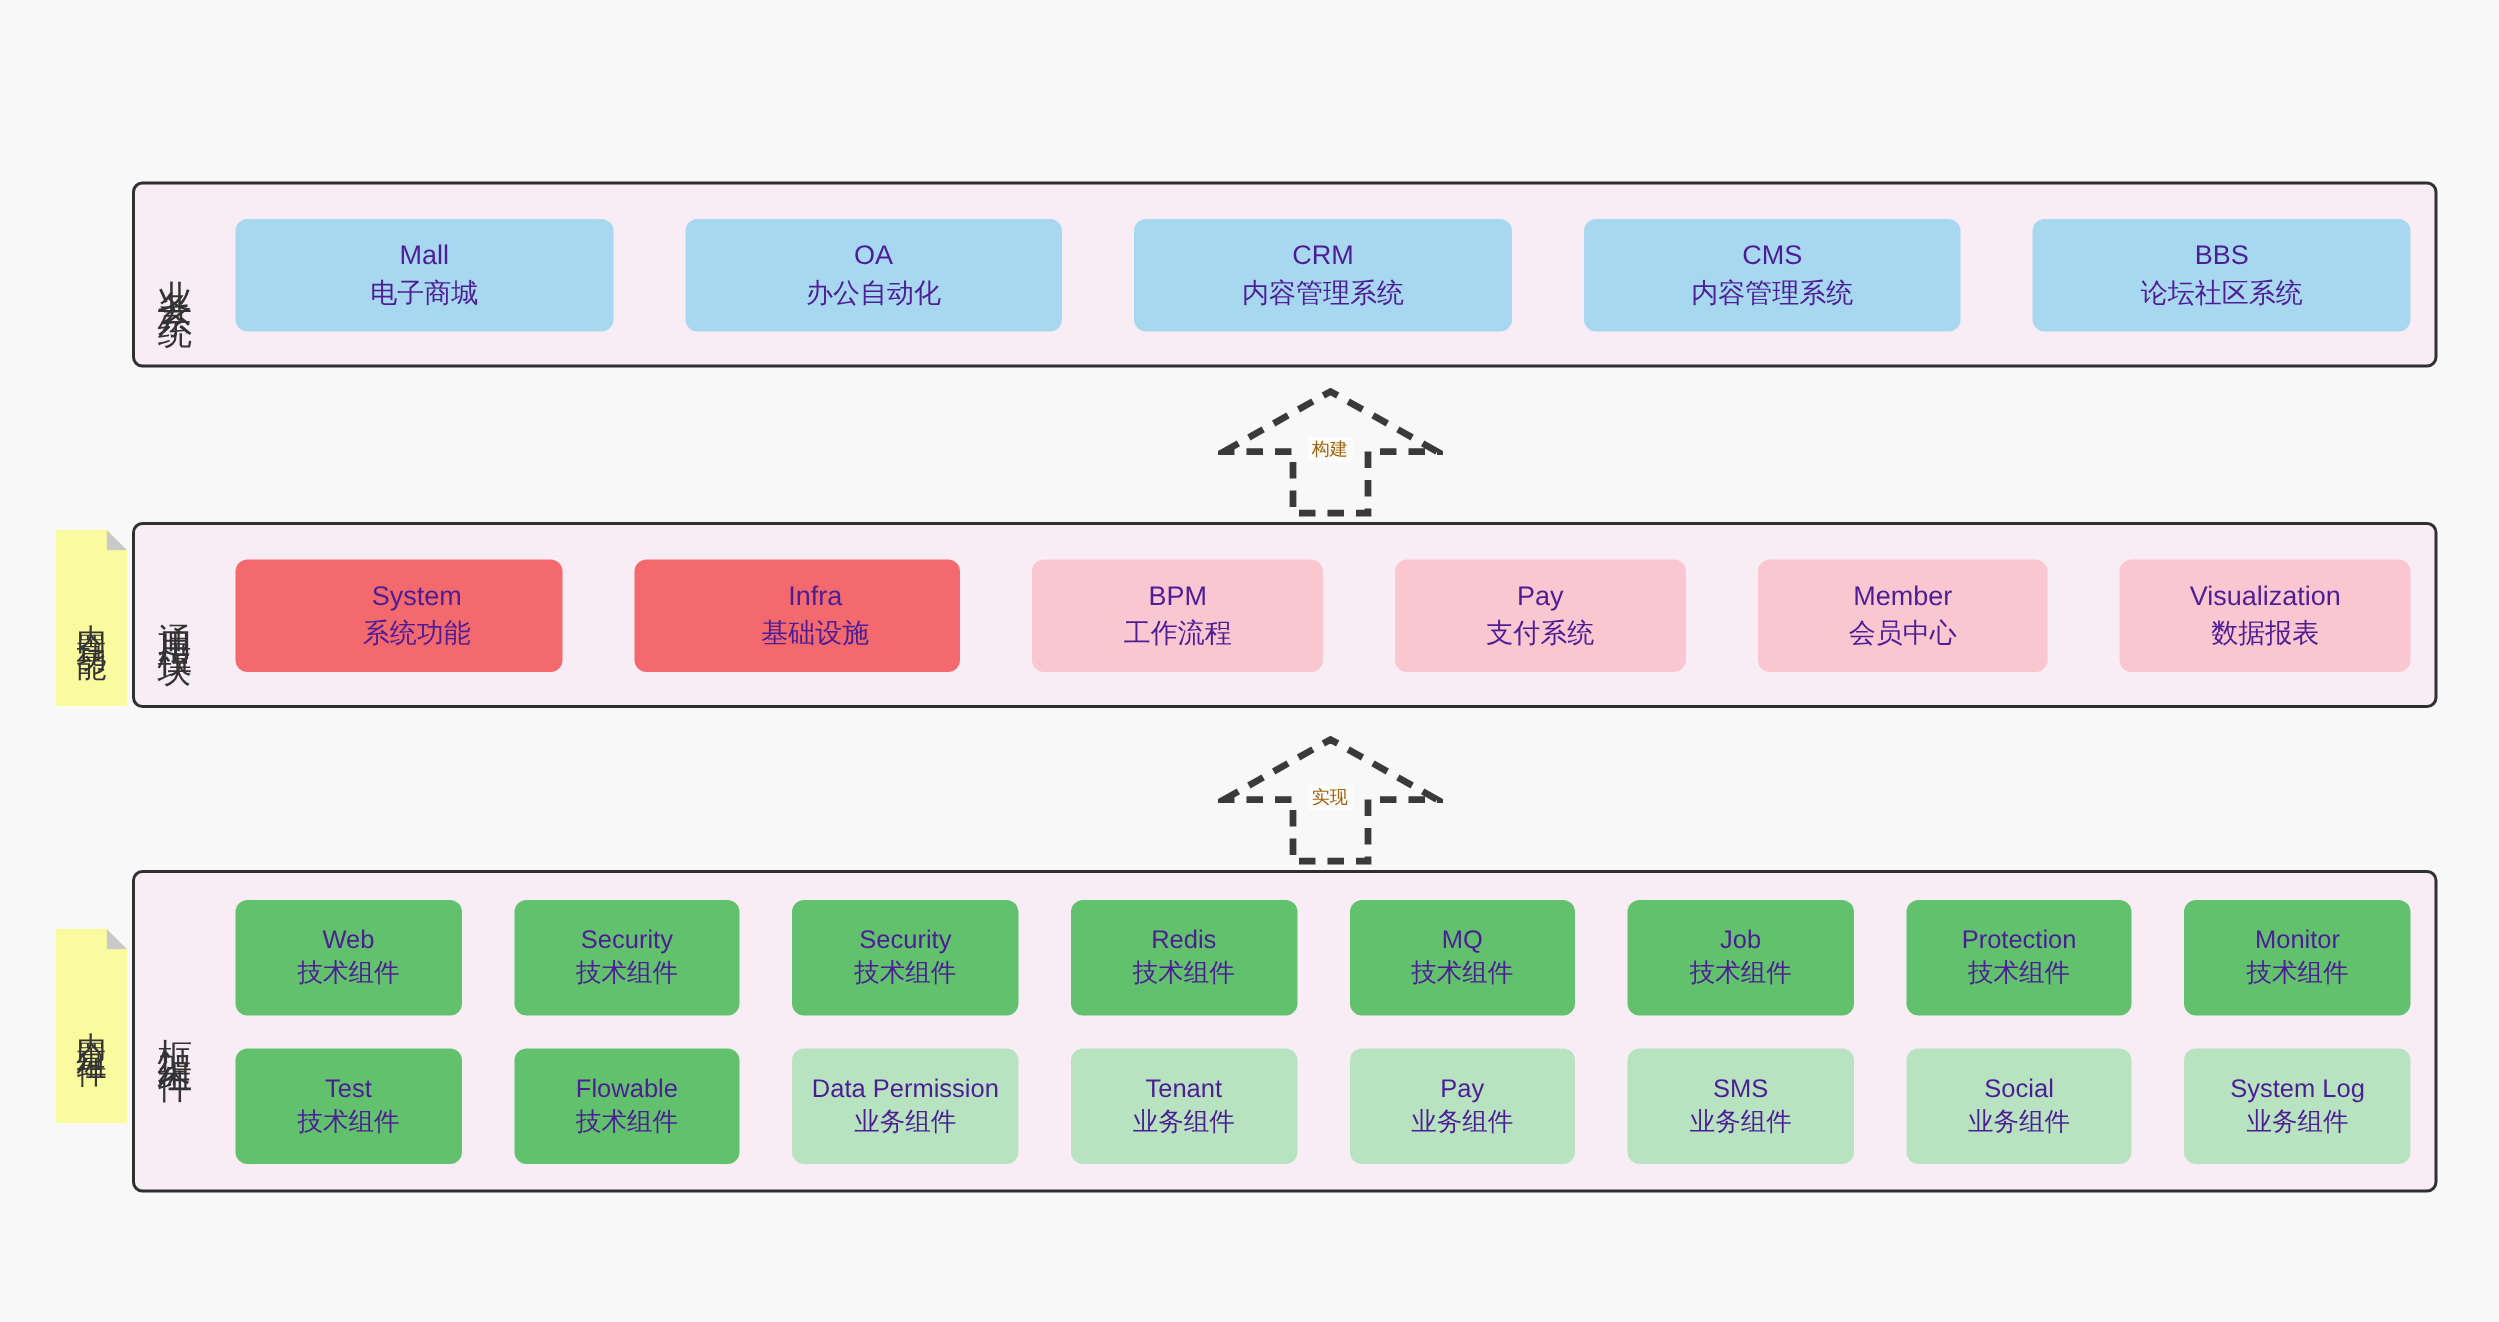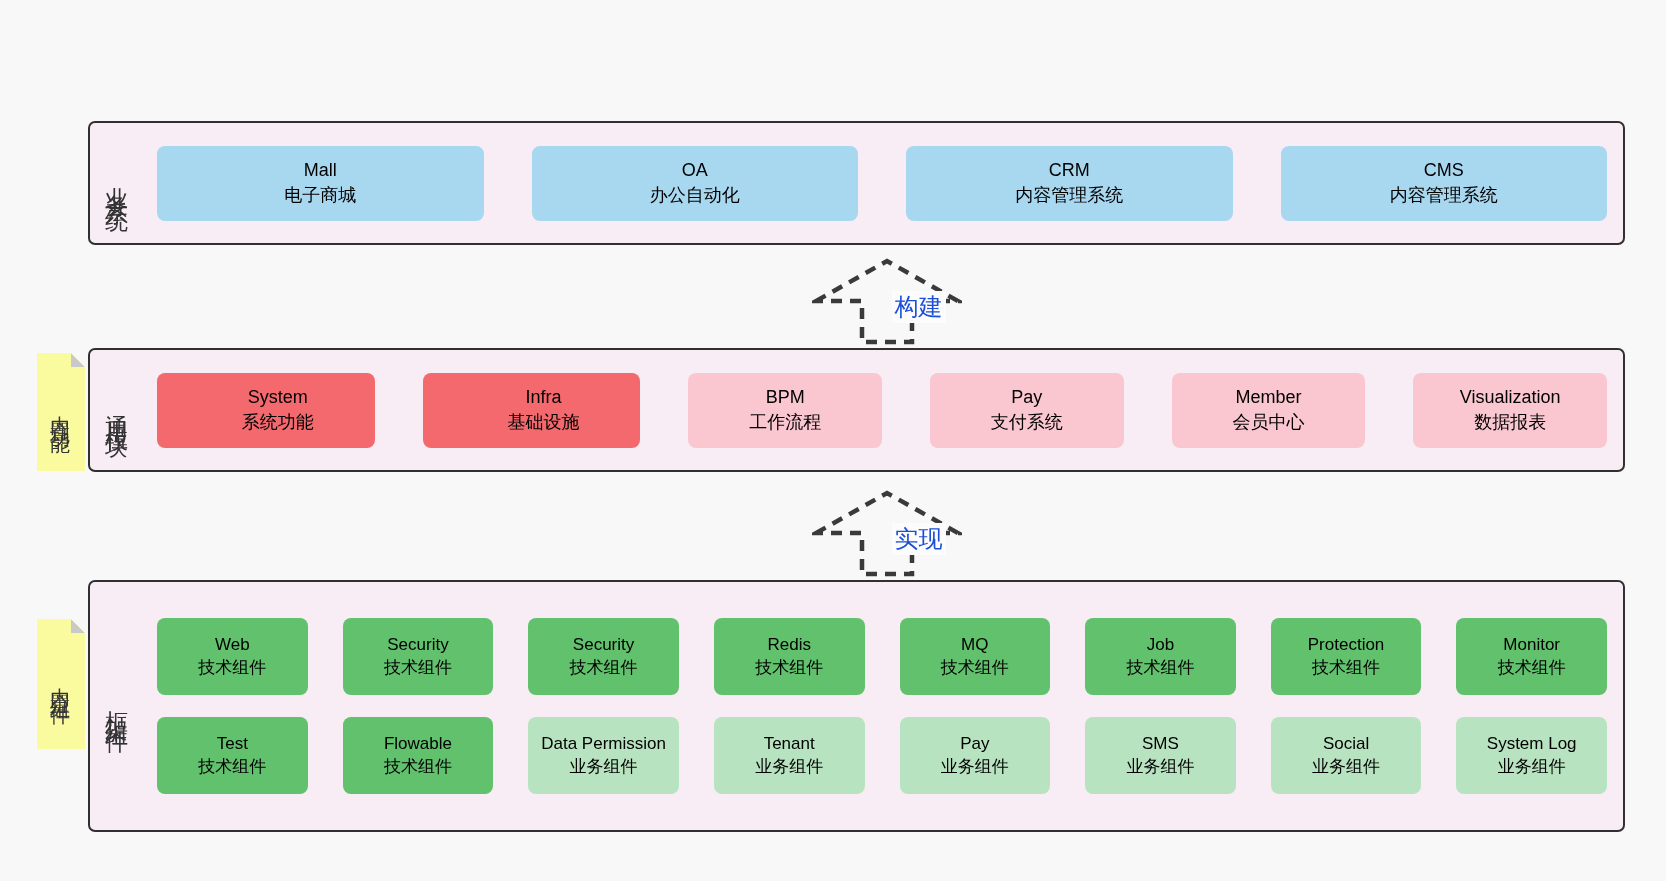--- a/index.html
+++ b/index.html
@@ -19,21 +19,21 @@
     position: relative;
     width: 1537px;
     background: var(--band-bg, #f8edf5);
     border: 2px solid var(--band-border, #303030);
     border-radius: 7px;
     display: flex;
     align-items: center;
     padding: 0 16px 0 12px;
   }
   .band-business, .band-modules { height: 124px; }
-  .band-framework { height: 252px; }
+  .band-framework { height: 215px; }
 
   .band-label {
     writing-mode: vertical-rl;
     text-orientation: upright;
     font-size: 23px;
     letter-spacing: 7px;
     color: #333;
     margin-right: 24px;
     white-space: nowrap;
     flex: 0 0 auto;
@@ -59,21 +59,21 @@
     font-size: 18px;
     line-height: 1.4;
     padding: 2px 8px;
   }
   .band-framework .box { height: 77px; font-size: 17px; line-height: 1.3; }
   .c-blue        { background: var(--blue, #a8d8f0); }
   .c-red         { background: var(--red, #f3696e); padding-left: 32px; }
   .c-pink        { background: var(--pink, #fac7d1); align-items: center; }
   .c-green-dark  { background: var(--green-dark, #61c16d); }
   .c-green-light { background: var(--green-light, #b8e3c0); }
-  .box .t, .box .s { color: #000000; }
+  .box .t, .box .s { color: #4c1d95; }
 
   .sticky {
     position: absolute;
     left: -53px;
     width: 48px;
     background: var(--sticky-yellow, #fafa9e);
     clip-path: polygon(0 0, calc(100% - 14px) 0, 100% 14px, 100% 100%, 0 100%);
     display: flex;
     align-items: center;
     justify-content: center;
@@ -119,24 +119,23 @@
     stroke-width: 4.5;
     stroke-dasharray: 11 8;
   }
   .arrow-label {
     position: absolute;
     left: 50%;
     top: 38px;
     transform: translateX(-50%);
     background: #fcfcfc;
     padding: 0 3px;
-    font-size: 24px;
-    color: #1d4ed8;
+    font-size: 12px;
+    color: #a16207;
     white-space: nowrap;
-    margin-left: 32px;
   }
 </style>
 </head>
 <body>
 
 <div class="page">
 
   <section class="band band-business">
     <div class="band-label">业务系统</div>
     <div class="rows">
@@ -149,20 +148,24 @@
             <div class="t">OA</div>
             <div class="s">办公自动化</div>
           </div>
           <div class="box c-blue">
             <div class="t">CRM</div>
             <div class="s">内容管理系统</div>
           </div>
           <div class="box c-blue">
             <div class="t">CMS</div>
             <div class="s">内容管理系统</div>
+          </div>
+          <div class="box c-blue">
+            <div class="t">BBS</div>
+            <div class="s">论坛社区系统</div>
           </div>
         </div>
       </div>
   </section>
 
   <div class="gap gap-1">
     <div class="arrow">
       <svg class="arrow-svg" viewBox="0 0 150 92">
         <path d="M 4 48 L 75 8 L 146 48 L 100 48 L 100 89 L 50 89 L 50 48 Z"></path>
       </svg>

